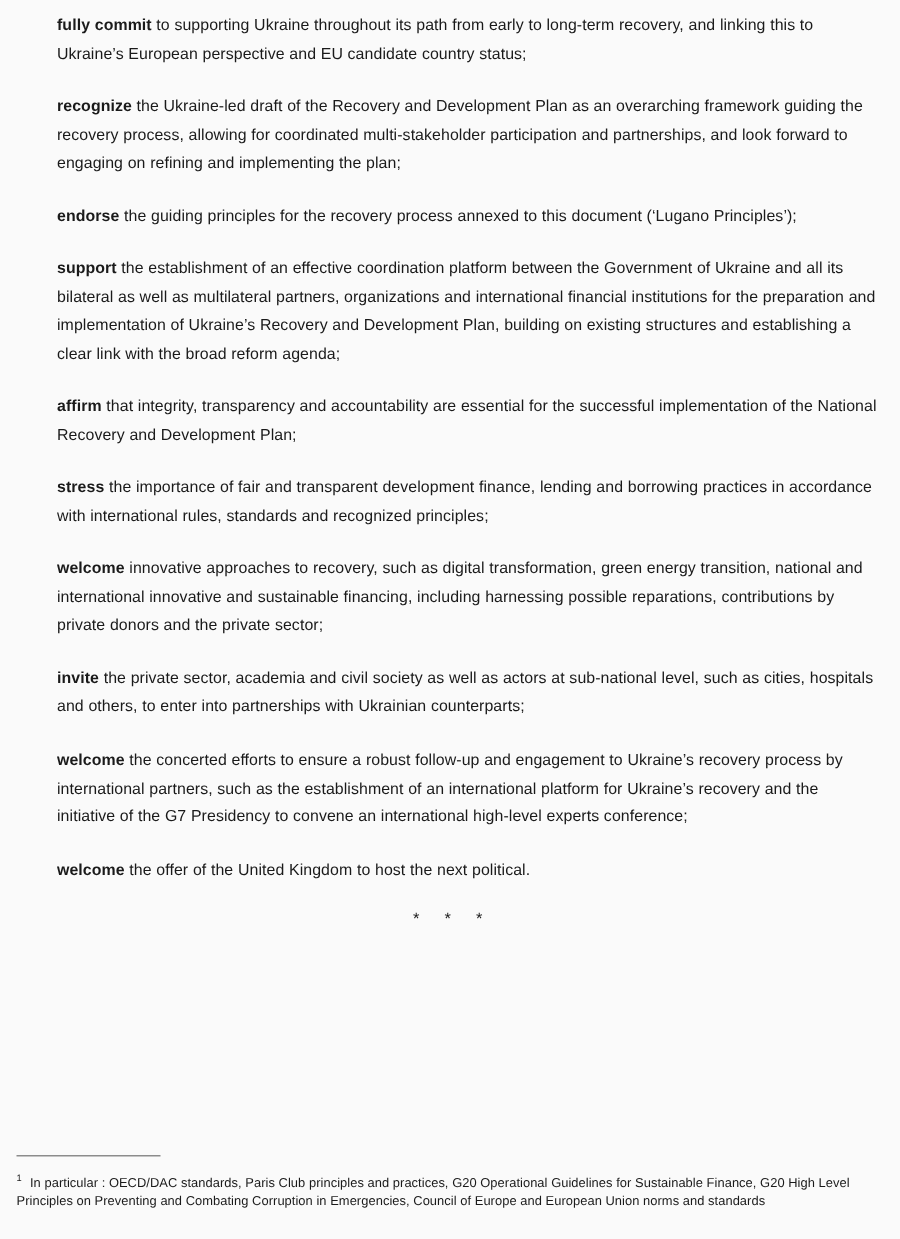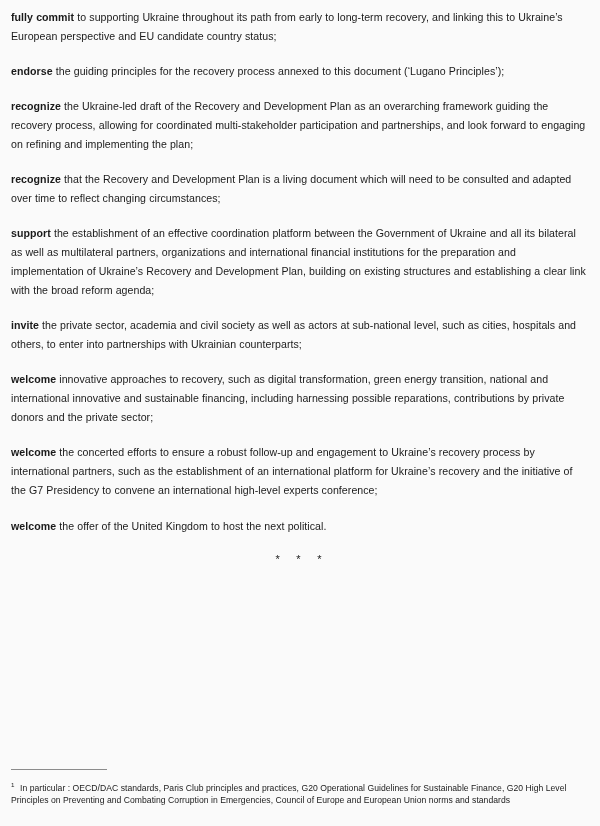--- a/index.html
+++ b/index.html
@@ -17,20 +17,21 @@
   }
   .page {
     position: relative;
     width: 600px;
     height: 826px;
     box-sizing: border-box;
     padding: 8px 14px 0 11px;
   }
   .clauses {
     display: block;
+    margin-left: 27px;
   }
   .clause {
     font-size: 10.6px;
     line-height: 18.9px;
     letter-spacing: 0.005em;
     margin: 0 0 16.3px 0;
     text-align: left;
     word-spacing: 0.01em;
   }
   .clause .lead {
@@ -83,43 +84,46 @@
 <div class="page">
 
   <div class="clauses">
 
     <p class="clause">
       <span class="lead">fully commit</span><span class="rest"> to supporting Ukraine throughout its path from early to long-term recovery, and linking this to Ukraine’s European perspective and EU candidate country status;</span>
     </p>
 
 
     <p class="clause">
-      <span class="lead">endorse</span><span class="rest"> the guiding principles for the recovery process annexed to this document (‘Lugano Principles’);</span>
-    </p>
-
-    <p class="clause">
       <span class="lead">recognize</span><span class="rest"> the Ukraine-led draft of the Recovery and Development Plan as an overarching framework guiding the recovery process, allowing for coordinated multi-stakeholder participation and partnerships, and look forward to engaging on refining and implementing the plan;</span>
     </p>
 
     <p class="clause">
-      <span class="lead">recognize</span><span class="rest"> that the Recovery and Development Plan is a living document which will need to be consulted and adapted over time to reflect changing circumstances;</span>
+      <span class="lead">endorse</span><span class="rest"> the guiding principles for the recovery process annexed to this document (‘Lugano Principles’);</span>
     </p>
+
 
     <p class="clause">
       <span class="lead">support</span><span class="rest"> the establishment of an effective coordination platform between the Government of Ukraine and all its bilateral as well as multilateral partners, organizations and international financial institutions for the preparation and implementation of Ukraine’s Recovery and Development Plan, building on existing structures and establishing a clear link with the broad reform agenda;</span>
     </p>
 
-
+    <p class="clause">
+      <span class="lead">affirm</span><span class="rest"> that integrity, transparency and accountability are essential for the successful implementation of the National Recovery and Development Plan;</span>
+    </p>
 
     <p class="clause">
-      <span class="lead">invite</span><span class="rest"> the private sector, academia and civil society as well as actors at sub-national level, such as cities, hospitals and others, to enter into partnerships with Ukrainian counterparts;</span>
+      <span class="lead">stress</span><span class="rest"> the importance of fair and transparent development finance, lending and borrowing practices in accordance with international rules, standards and recognized principles;</span>
     </p>
 
     <p class="clause">
       <span class="lead">welcome</span><span class="rest"> innovative approaches to recovery, such as digital transformation, green energy transition, national and international innovative and sustainable financing, including harnessing possible reparations, contributions by private donors and the private sector;</span>
+    </p>
+
+    <p class="clause">
+      <span class="lead">invite</span><span class="rest"> the private sector, academia and civil society as well as actors at sub-national level, such as cities, hospitals and others, to enter into partnerships with Ukrainian counterparts;</span>
     </p>
 
     <p class="clause">
       <span class="lead">welcome</span><span class="rest"> the concerted efforts to ensure a robust follow-up and engagement to Ukraine’s recovery process by international partners, such as the establishment of an international platform for Ukraine’s recovery and the initiative of the G7 Presidency to convene an international high-level experts conference;</span>
     </p>
 
     <p class="clause">
       <span class="lead">welcome</span><span class="rest"> the offer of the United Kingdom to host the next political.</span>
     </p>
 

